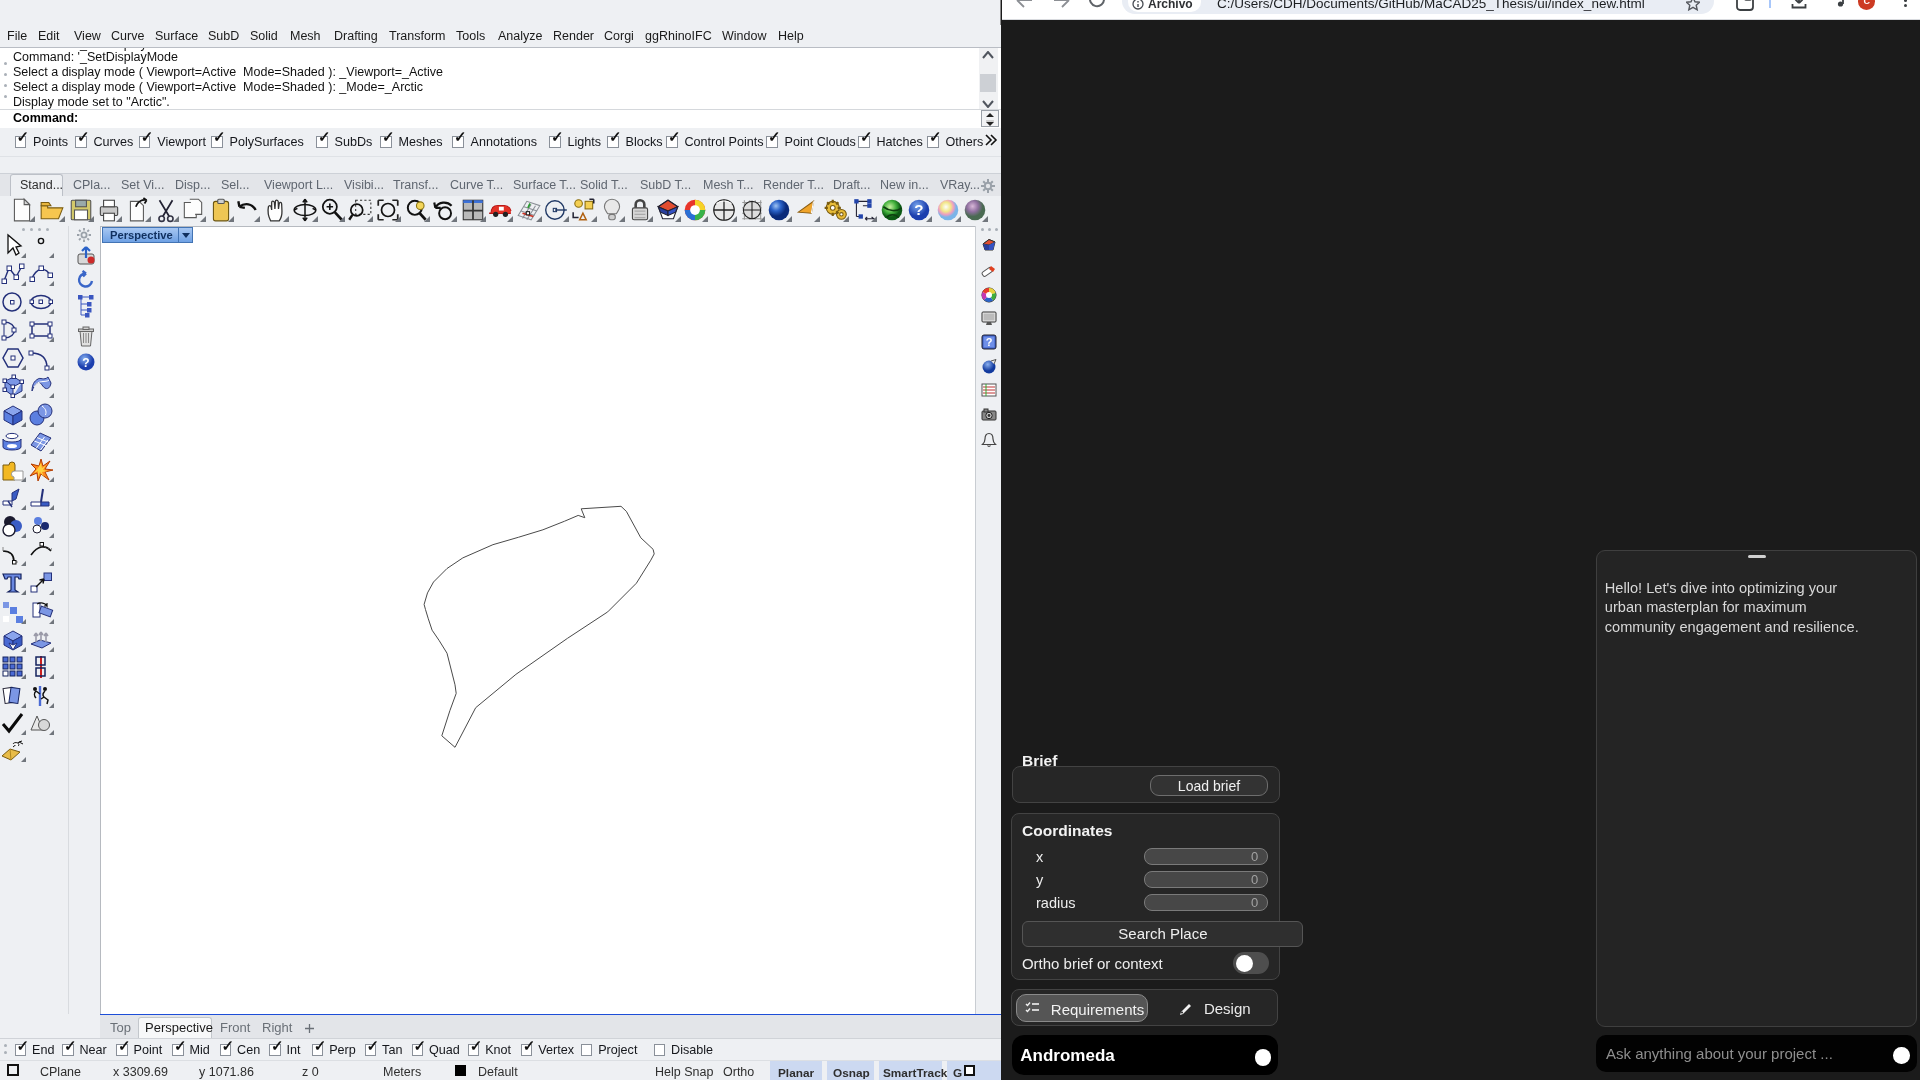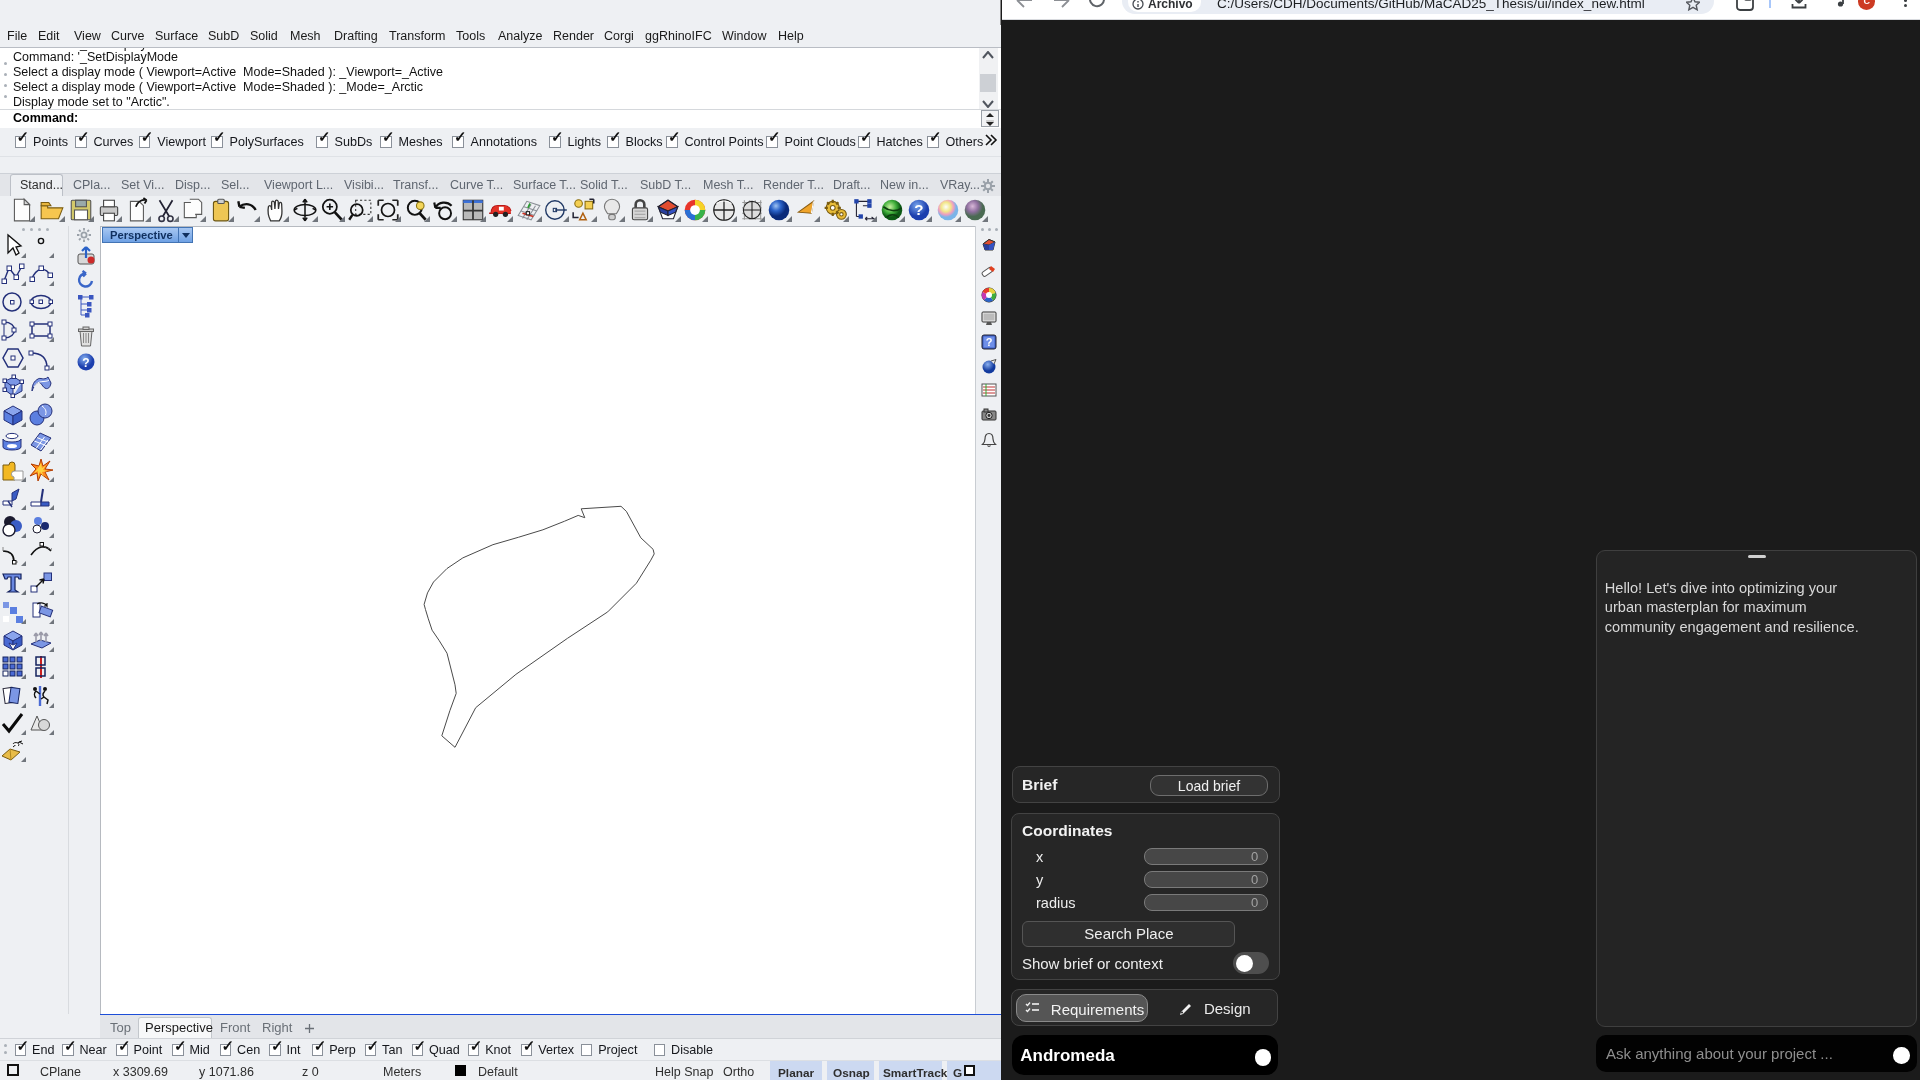--- a/index.html
+++ b/index.html
@@ -898,32 +898,32 @@
         <circle cx="13.5" cy="8" r="2.6" fill="#3c4043"></circle>
         <path d="M16 8 V1.5 l3 1" fill="none" stroke="#3c4043" stroke-width="1.8"></path>
       </svg>
       <div class="a" style="left:856px;top:-7px;width:17px;height:17px;border-radius:50%;background:#cd3b23"></div>
       <span class="a" style="left:861.5px;top:-4px;font-size:9px;font-weight:700;color:#fff">C</span>
       <div class="a" style="left:902px;top:-1px;width:3px;height:3px;border-radius:50%;background:#3c4043"></div>
       <div class="a" style="left:902px;top:4px;width:3px;height:3px;border-radius:50%;background:#3c4043"></div>
     </div>
 <div id="bcontent" class="a">
 <div class="card" style="left:9.7px;top:741.6px;width:268px;height:37.8px"></div>
-      <span class="cardlab" style="left:20px;top:752px">Brief</span>
+      <span class="cardlab" style="left:20px;top:728px">Brief</span>
       <div class="dbtn" style="left:148px;top:750.5px;width:118px;height:21.9px;font-size:14px;line-height:20px">Load brief</div>
       <div class="card" style="left:9px;top:788.9px;width:268.6px;height:167.6px"></div>
       <span class="cardlab" style="left:20px;top:798px">Coordinates</span>
       <span class="flab" style="left:34px;top:825px">x</span>
       <span class="flab" style="left:34px;top:848px">y</span>
       <span class="flab" style="left:34px;top:871px">radius</span>
       <div class="inp" style="left:142.2px;top:824.1px;width:124px;height:17px;line-height:15px">0</div>
       <div class="inp" style="left:142.2px;top:846.8px;width:124px;height:17px;line-height:15px">0</div>
       <div class="inp" style="left:142.2px;top:870px;width:124px;height:17px;line-height:15px">0</div>
-      <div class="dbtn" style="left:20.4px;top:897px;width:213px;height:26px;font-size:15px;line-height:24px;background:#2f2f2f;border-color:#555;border-radius:6px">Search Place</div>
-      <span class="flab" style="left:19.9px;top:931px;font-size:15px">Show brief or context</span>
+      <div class="dbtn" style="left:20.4px;top:897px;width:281px;height:26px;font-size:15px;line-height:24px;background:#2f2f2f;border-color:#555;border-radius:6px">Search Place</div>
+      <span class="flab" style="left:19.9px;top:931px;font-size:15px">Ortho brief or context</span>
       <div class="a" style="left:231.4px;top:928.3px;width:35.6px;height:21.4px;border-radius:11px;background:#4e4e4e"></div>
       <div class="a" style="left:233.8px;top:931.1px;width:17px;height:17px;border-radius:50%;background:#fff"></div>
       <div class="card" style="left:9.3px;top:965.4px;width:267.1px;height:37px"></div>
       <div class="a" style="left:14.4px;top:970.4px;width:131.3px;height:27.3px;background:#555555;border:1px solid #8a8a8a;border-radius:10px"></div>
       <svg class="a" style="left:23px;top:977px" width="15" height="13">
         <path d="M1 3 L2.5 4.5 L5 1.5" fill="none" stroke="#f0f0f0" stroke-width="1.4"></path>
         <path d="M7 3 h7" stroke="#f0f0f0" stroke-width="1.6"></path>
         <path d="M1 9 L2.5 10.5 L5 7.5" fill="none" stroke="#f0f0f0" stroke-width="1.4"></path>
         <path d="M7 9 h7" stroke="#f0f0f0" stroke-width="1.6"></path>
       </svg>

